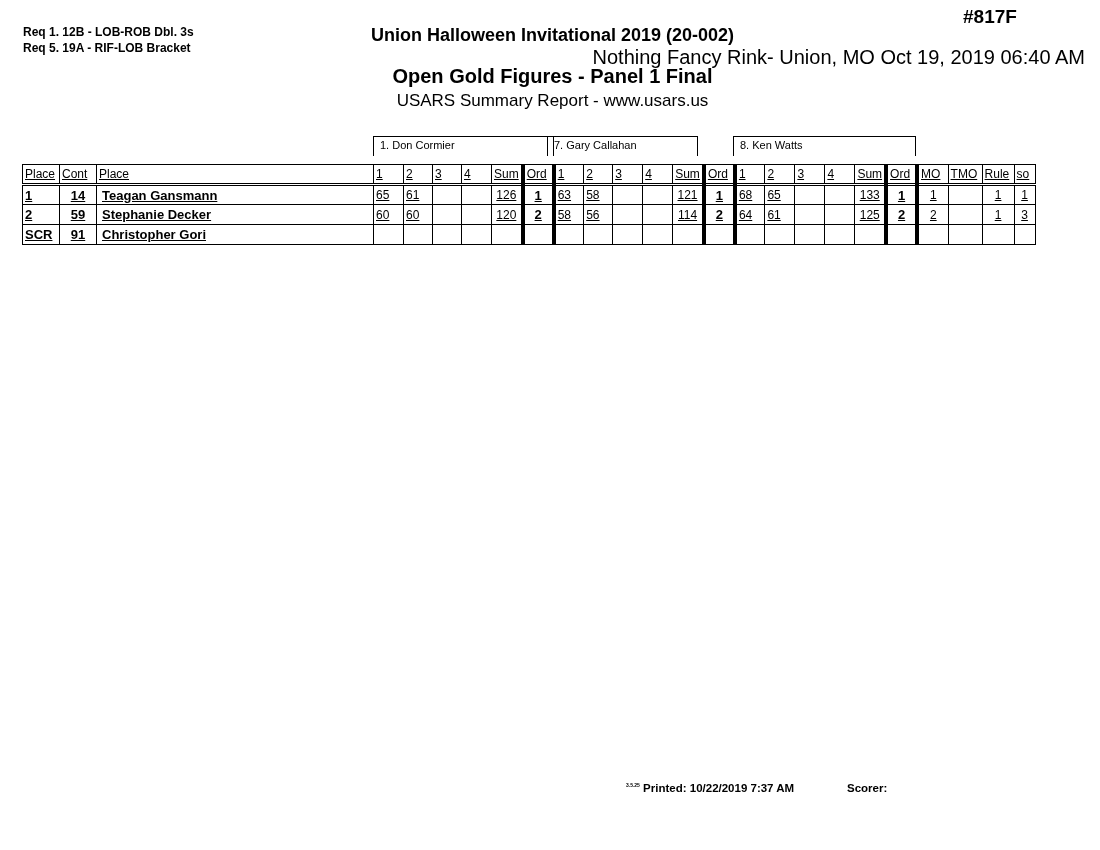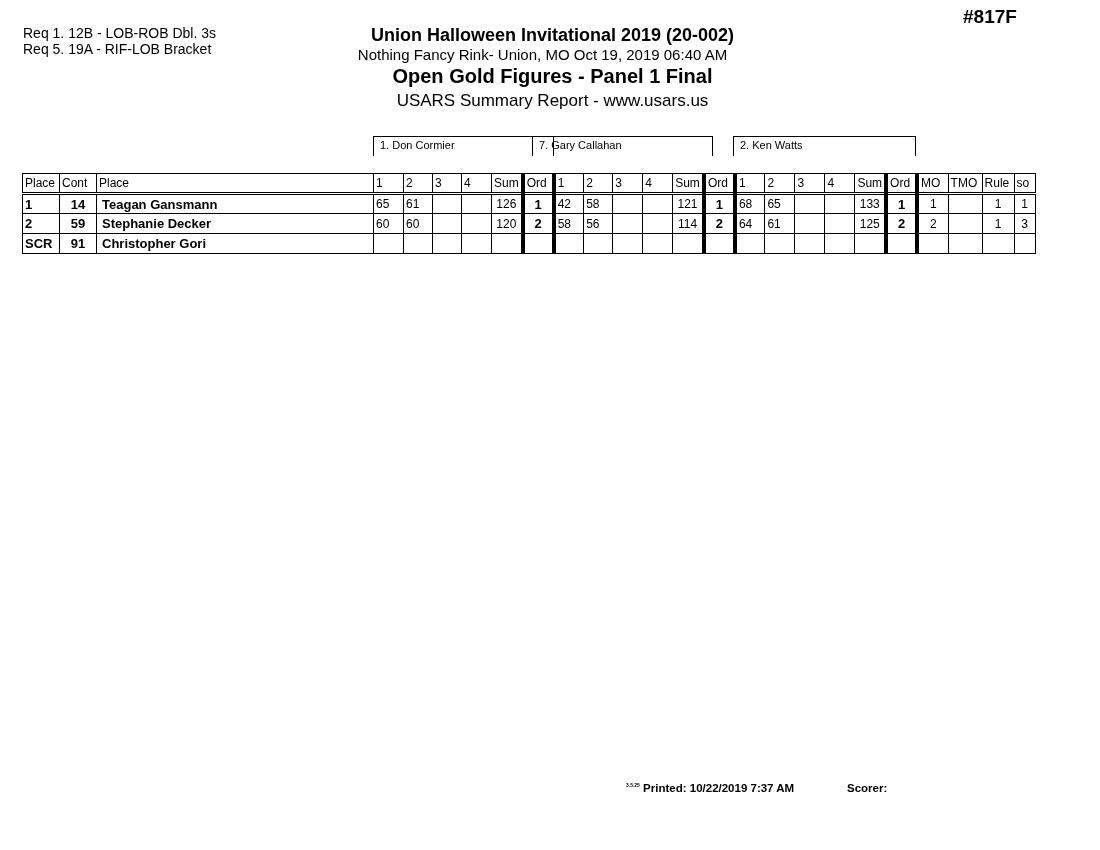--- a/index.html
+++ b/index.html
@@ -1,25 +1,25 @@
 <!DOCTYPE html>
 <html><head>
 <meta charset="utf-8">
 <style>
   html,body{margin:0;padding:0;background:#fff;}
   body{width:1100px;height:850px;position:relative;overflow:hidden;font-family:"Liberation Sans",sans-serif;color:#000;}
   .abs{position:absolute;white-space:nowrap;}
-  .req{font-size:14px;font-weight:normal;left:23px;}
+  .req{font-size:12px;font-weight:bold;left:23px;}
   .title{font-size:18px;font-weight:bold;left:0;width:1105px;text-align:center;}
-  .sub{font-size:15px;left:0;width:1085px;text-align:center;}
+  .sub{font-size:20px;left:0;width:1085px;text-align:right;}
   .event{font-size:20px;font-weight:bold;left:0;width:1105px;text-align:center;}
   .report{font-size:17px;left:0;width:1105px;text-align:center;}
   .num{font-size:19px;font-weight:bold;left:963px;}
   .judge{position:absolute;top:136px;height:20px;border:1px solid #000;border-bottom:none;font-size:11px;box-sizing:border-box;padding:2px 0 0 6px;}
-  table.grid{position:absolute;left:22px;top:173px;border-collapse:collapse;font-size:12px;table-layout:fixed;}
+  table.grid{position:absolute;left:22px;top:164px;border-collapse:collapse;font-size:12px;table-layout:fixed;text-decoration:underline;}
   table.grid td{border:1px solid #000;height:18px;padding:0 2px;overflow:hidden;white-space:nowrap;box-sizing:border-box;}
   table.grid tr.hdr td{height:20px;font-size:12px;text-align:left;}
   table.grid tr.hdr td.l{text-align:left;}
   table.grid tr.hdr td{border-bottom:3px double #000;}
   table.grid tr.row td{height:20px;}
   .c{text-align:center;}
   .r{text-align:center;}
   .thickL{border-left:4px solid #000 !important;}
   .bigb{font-weight:bold;font-size:13px;}
   .footer{font-size:11.5px;font-weight:bold;top:782px;}
@@ -31,22 +31,22 @@
 <div class="abs req" style="top:25px;">Req  1.  12B - LOB-ROB Dbl. 3s</div>
 <div class="abs req" style="top:41px;">Req  5.  19A - RIF-LOB Bracket</div>
 
 <div class="abs title" style="top:25px;">Union Halloween Invitational 2019 (20-002)</div>
 <div class="abs sub" style="top:46px;">Nothing Fancy Rink- Union, MO  Oct 19, 2019  06:40 AM</div>
 <div class="abs event" style="top:65px;">Open Gold Figures - Panel 1 Final</div>
 <div class="abs report" style="top:91px;">USARS Summary Report - www.usars.us</div>
 <div class="abs num" style="top:6px;">#817F</div>
 
 <div class="judge" style="left:373px;width:181px;">1.  Don Cormier</div>
-<div class="judge" style="left:532px;width:181px;">7.  Gary Callahan</div>
-<div class="judge" style="left:733px;width:183px;">2.  Ken Watts</div>
+<div class="judge" style="left:547px;width:151px;">7.  Gary Callahan</div>
+<div class="judge" style="left:733px;width:183px;">8.  Ken Watts</div>
 
 <table class="grid">
   <colgroup>
     <col style="width:37px">
       <col style="width:37px">
       <col style="width:277px">
     <col style="width:30px">
       <col style="width:29px">
       <col style="width:29px">
       <col style="width:30px">
@@ -101,21 +101,21 @@
   <tr class="row">
     <td class="bigb">1</td>
     <td class="bigb c">14</td>
     <td class="bigb" style="padding-left:5px">Teagan Gansmann</td>
     <td>65</td>
     <td>61</td>
     <td></td>
     <td></td>
     <td class="r">126</td>
     <td class="thickL c bigb">1</td>
-    <td class="thickL">42</td>
+    <td class="thickL">63</td>
     <td>58</td>
     <td></td>
     <td></td>
     <td class="r">121</td>
     <td class="thickL c bigb">1</td>
     <td class="thickL">68</td>
     <td>65</td>
     <td></td>
     <td></td>
     <td class="r">133</td>

